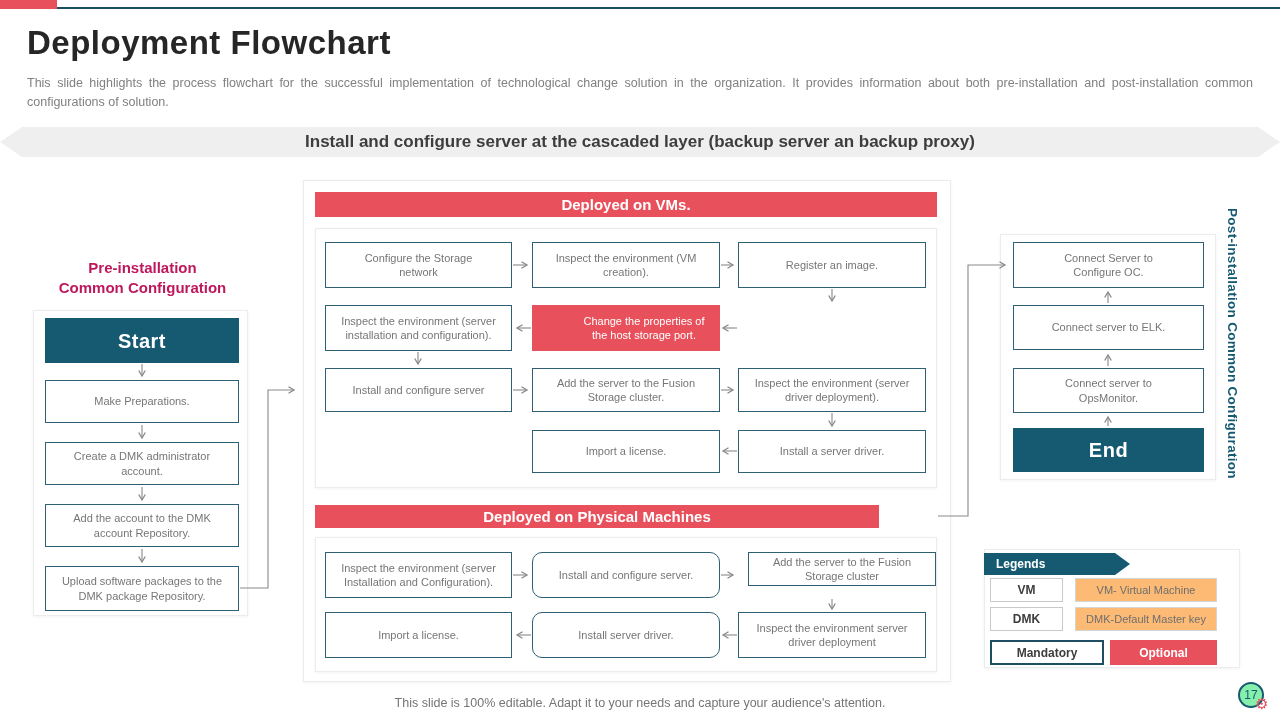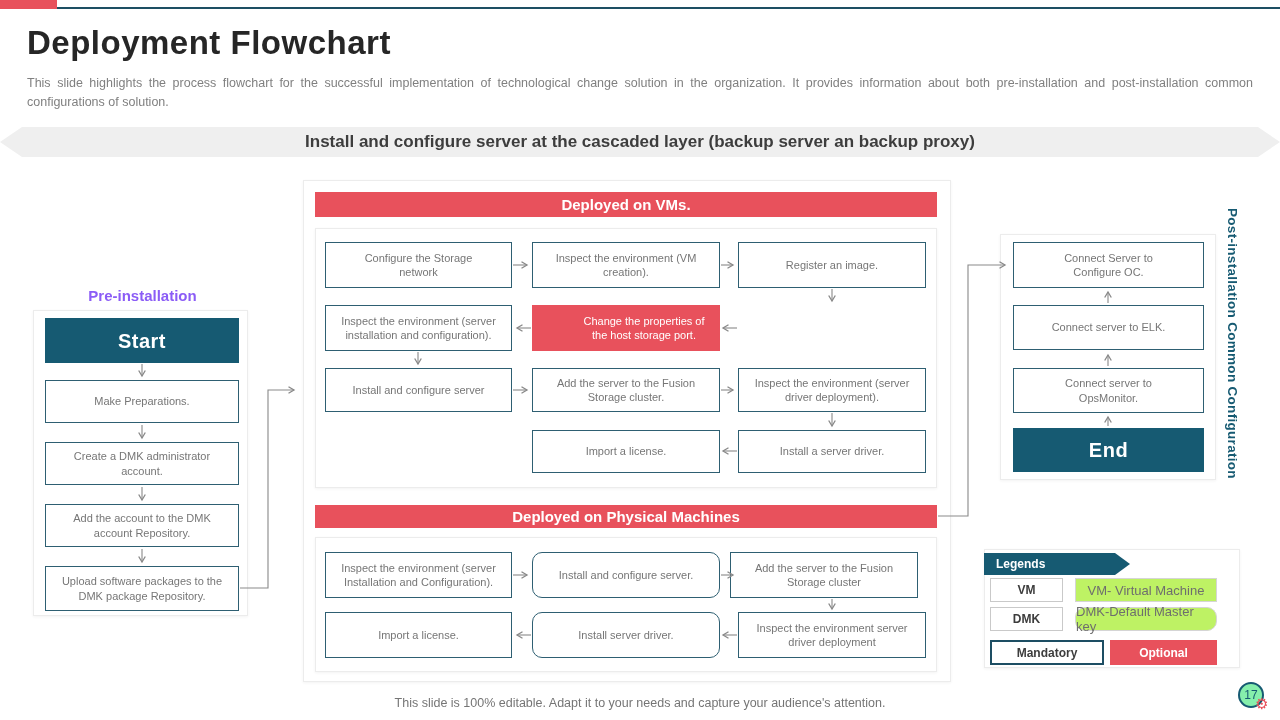--- a/index.html
+++ b/index.html
@@ -20,35 +20,35 @@
   .wrap{border:1px solid #ececec;background:#fff;box-shadow:0 1px 3px rgba(0,0,0,.05);}
   
   .box{border:1px solid #2e5f72;background:#fff;color:#767676;font-size:11px;line-height:1.3;
        display:flex;align-items:center;justify-content:center;text-align:center;padding:2px 8px;z-index:2;}
   .box.red{background:#e8515c;border-color:#e8515c;color:#fff;padding-left:44px;}
   .box.teal{background:#165a72;border:none;color:#fff;font-weight:700;font-size:20px;letter-spacing:.5px;}
   .box.rounded{border-radius:10px;}
   .box.pad-lg{padding:2px 34px;}
   .box.pad-xl{padding:2px 30px;}
   
-  .pre-heading{left:40px;top:258px;width:205px;text-align:center;color:#8b5cf6;font-weight:700;
-               font-size:15px;line-height:1.3;margin-top:28px;}
+  .pre-heading{left:40px;top:258px;width:205px;text-align:center;color:#be185d;font-weight:700;
+               font-size:15px;line-height:1.3;}
   .banner-red{background:#e8515c;color:#fff;font-weight:700;font-size:15px;
               display:flex;align-items:center;justify-content:center;z-index:2;}
   .vertical-heading{left:1220px;top:208px;height:292px;width:24px;writing-mode:vertical-rl;
                     color:#165a72;font-weight:700;font-size:13.5px;letter-spacing:.3px;
                     display:flex;align-items:center;}
   
   .legend-banner{left:984px;top:553px;width:146px;height:22px;background:#165a72;color:#fff;
                  font-weight:700;font-size:12px;display:flex;align-items:center;padding-left:12px;
                  clip-path:polygon(0 0,131px 0,146px 50%,131px 100%,0 100%);z-index:2;}
   .legend-key{border:1px solid #c9c9c9;color:#3d3d3d;font-weight:700;font-size:12px;
               display:flex;align-items:center;justify-content:center;z-index:2;background:#fff;}
-  .legend-val{border:1px solid #d5d5d5;color:#6e6e6e;font-size:13px;
-              display:flex;align-items:center;justify-content:center;z-index:2;background:#bef264;}
+  .legend-val{border:1px solid #d5d5d5;color:#6e6e6e;font-size:11px;
+              display:flex;align-items:center;justify-content:center;z-index:2;background:#fdba74;text-align:center;}
   .legend-mandatory{border:2px solid #1d4e63;color:#3d3d3d;font-weight:700;font-size:12px;
               display:flex;align-items:center;justify-content:center;z-index:2;background:#fff;}
   .legend-optional{background:#e8515c;color:#fff;font-weight:700;font-size:12px;
               display:flex;align-items:center;justify-content:center;z-index:2;}
   
   .footer-note{left:190px;top:696px;width:900px;text-align:center;font-size:12.5px;color:#757575;}
   .page-circle{left:1238px;top:682px;width:26px;height:26px;border:2px solid #165a72;border-radius:50%;
                color:#165a72;font-size:12px;display:flex;align-items:center;justify-content:center;
                background:#86efac;z-index:3;}
   .gear{left:1255px;top:696px;color:#e8515c;font-size:15px;z-index:4;line-height:1;}
@@ -89,44 +89,44 @@
   <div class="abs box" style="left:325px;top:305px;width:187px;height:46px;">Inspect the environment (server installation and configuration).</div>
   <div class="abs box red" style="left:532px;top:305px;width:188px;height:46px;">Change the properties of the host storage port.</div>
 
   <div class="abs box" style="left:325px;top:368px;width:187px;height:44px;">Install and configure server</div>
   <div class="abs box" style="left:532px;top:368px;width:188px;height:44px;">Add the server to the Fusion Storage cluster.</div>
   <div class="abs box" style="left:738px;top:368px;width:188px;height:44px;">Inspect the environment (server driver deployment).</div>
 
   <div class="abs box" style="left:532px;top:430px;width:188px;height:43px;">Import a license.</div>
   <div class="abs box" style="left:738px;top:430px;width:188px;height:43px;">Install a server driver.</div>
 
-  <div class="abs banner-red" style="left:315px;top:505px;width:622px;height:23px;">Deployed on Physical Machines</div>
+  <div class="abs banner-red" style="left:315px;top:505px;width:564px;height:23px;">Deployed on Physical Machines</div>
   <div class="abs wrap" style="left:315px;top:537px;width:622px;height:135px;"></div>
 
   <div class="abs box" style="left:325px;top:552px;width:187px;height:46px;">Inspect the environment (server Installation and Configuration).</div>
   <div class="abs box rounded" style="left:532px;top:552px;width:188px;height:46px;">Install and configure server.</div>
-  <div class="abs box" style="left:730px;top:552px;width:188px;height:46px;">Add the server to the Fusion Storage cluster</div>
+  <div class="abs box" style="left:748px;top:552px;width:188px;height:34px;">Add the server to the Fusion Storage cluster</div>
 
   <div class="abs box" style="left:325px;top:612px;width:187px;height:46px;">Import a license.</div>
   <div class="abs box rounded" style="left:532px;top:612px;width:188px;height:46px;">Install server driver.</div>
   <div class="abs box" style="left:738px;top:612px;width:188px;height:46px;">Inspect the environment server driver deployment</div>
 
   <div class="abs wrap" style="left:1000px;top:234px;width:216px;height:246px;"></div>
   <div class="abs box pad-xl" style="left:1013px;top:242px;width:191px;height:46px;">Connect Server to Configure OC.</div>
   <div class="abs box pad-xl" style="left:1013px;top:305px;width:191px;height:45px;">Connect server to ELK.</div>
   <div class="abs box teal" style="left:1013px;top:428px;width:191px;height:44px;">End</div>
   <div class="abs box pad-xl" style="left:1013px;top:368px;width:191px;height:45px;">Connect server to OpsMonitor.</div>
   <div class="abs vertical-heading">Post-installation Common Configuration</div>
 
   <div class="abs wrap" style="left:984px;top:549px;width:256px;height:119px;"></div>
   <div class="abs legend-banner">Legends</div>
   <div class="abs legend-key" style="left:990px;top:578px;width:73px;height:24px;">VM</div>
   <div class="abs legend-val" style="left:1075px;top:578px;width:142px;height:24px;">VM- Virtual Machine</div>
   <div class="abs legend-key" style="left:990px;top:607px;width:73px;height:24px;">DMK</div>
-  <div class="abs legend-val" style="left:1075px;top:607px;width:142px;height:24px;border-radius:10px;">DMK-Default Master key</div>
+  <div class="abs legend-val" style="left:1075px;top:607px;width:142px;height:24px;">DMK-Default Master key</div>
   <div class="abs legend-mandatory" style="left:990px;top:640px;width:114px;height:25px;">Mandatory</div>
   <div class="abs legend-optional" style="left:1110px;top:640px;width:107px;height:25px;">Optional</div>
 
   <div class="abs footer-note">This slide is 100% editable. Adapt it to your needs and capture your audience's attention.</div>
   <div class="abs page-circle">17</div>
   <div class="abs gear">⚙</div>
 
   <svg id="connectors" width="1280" height="720">
     <defs>
       <marker id="ah" viewBox="0 0 8 8" refX="6" refY="4" markerWidth="8" markerHeight="8" orient="auto">

